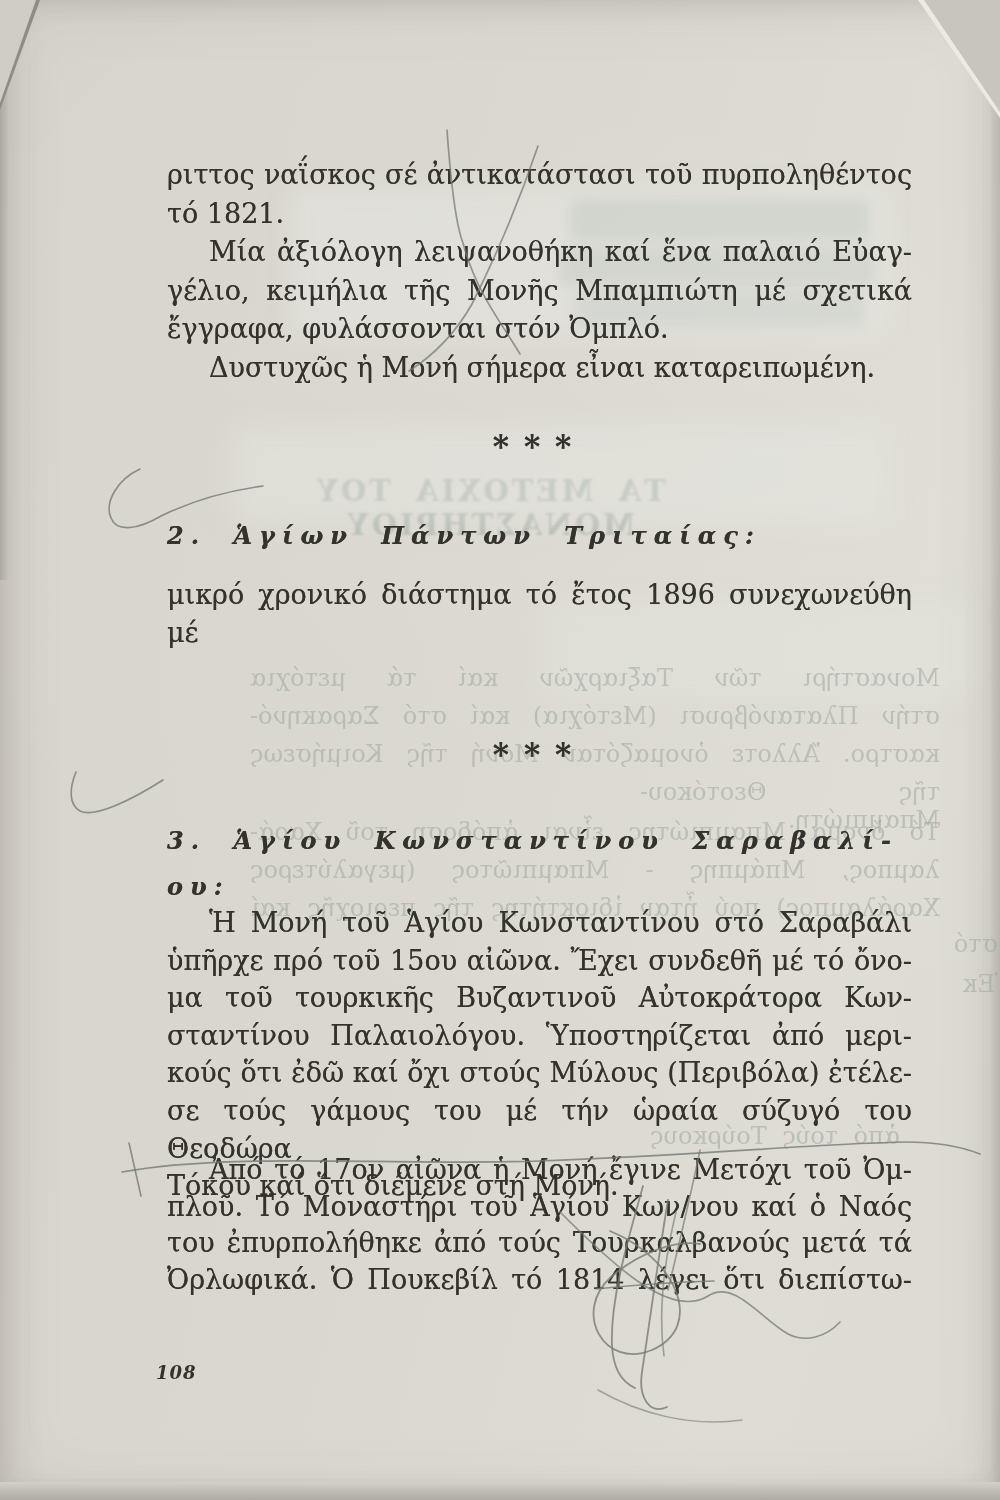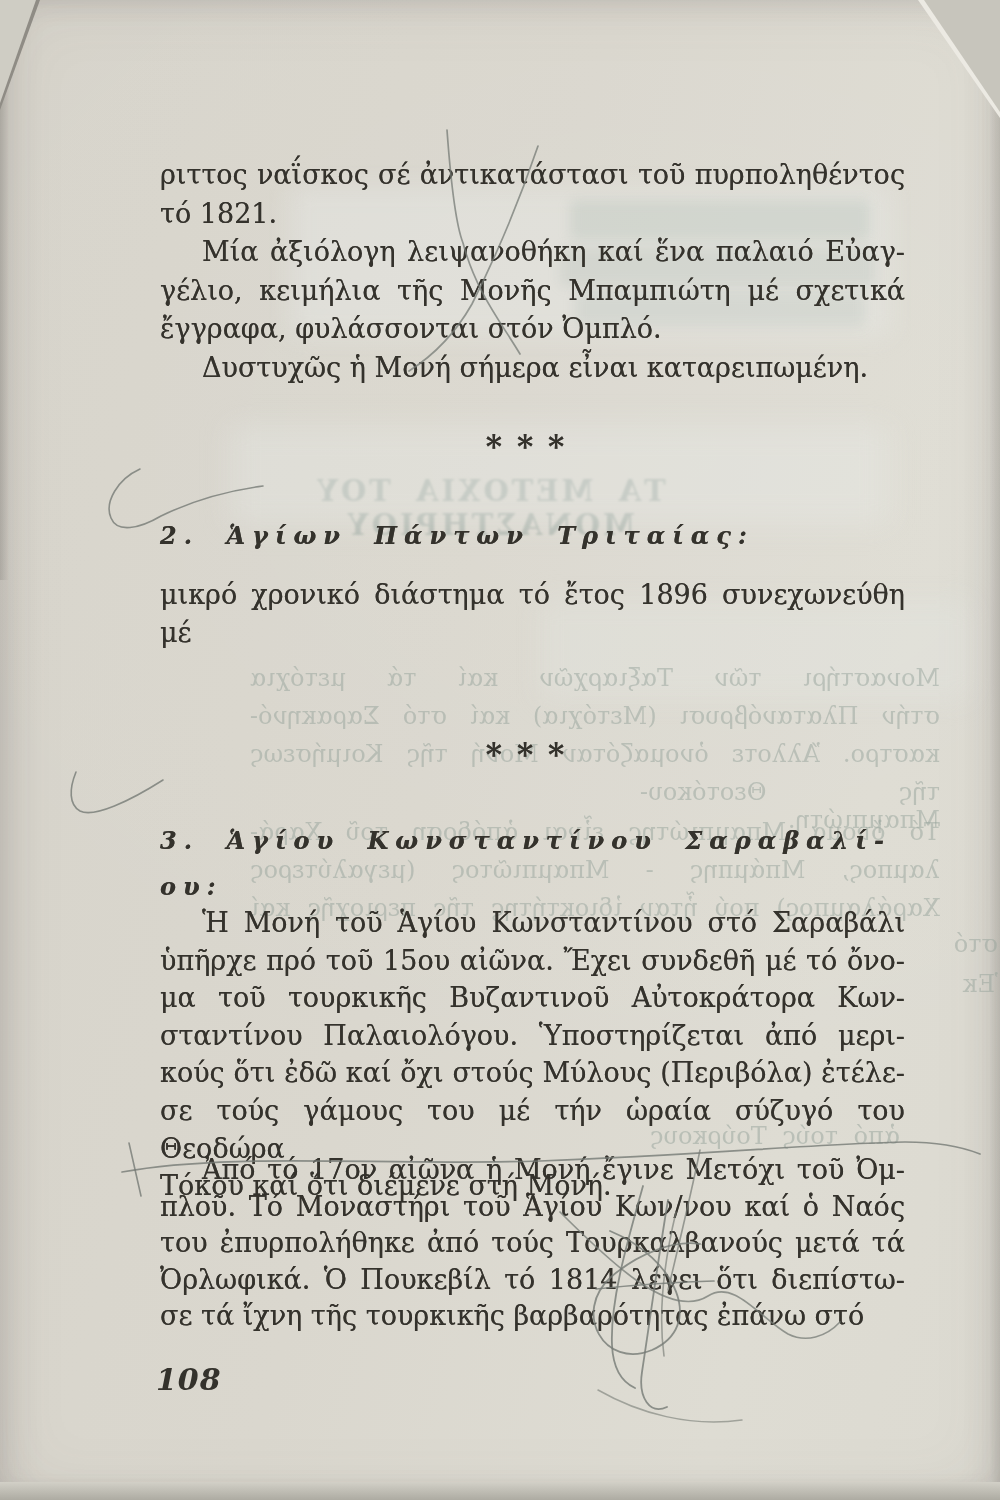--- a/index.html
+++ b/index.html
@@ -24,30 +24,30 @@
     background:linear-gradient(to left,rgba(140,138,130,.22),rgba(140,138,130,0));}
   .bottom-strip{position:absolute;left:0;bottom:0;width:1000px;height:18px;
     background:linear-gradient(to bottom,#d2d0c7,#adaba2);}
   .corner{position:absolute;top:0;}
   .tl-line{left:0;width:46px;height:116px;background:#8f8c85;clip-path:polygon(0 0,40px 0,0 110px);}
   .tl-fill{left:0;width:44px;height:112px;background:#cfcdc4;clip-path:polygon(0 0,36px 0,0 103px);}
   .tr-line{right:0;width:86px;height:122px;background:#eceae3;clip-path:polygon(86px 0,4px 0,86px 118px);}
   .tr-fill{right:0;width:80px;height:116px;background:#c7c5bc;clip-path:polygon(80px 0,4px 0,80px 112px);}
 
   
-  .text-layer{position:absolute;inset:0;z-index:3;}
+  .text-layer{position:absolute;inset:0;z-index:3;margin-left:7px;}
   .block{position:absolute;left:160px;width:745px;color:#34322c;
     font-size:27px;text-shadow:0 0 .4px rgba(45,42,37,.75);}
   .line{text-align:left;}
   .line.j{text-align:justify;text-align-last:justify;}
   .line.ind{text-indent:42px;}
   .block.heading{font-weight:700;font-style:italic;letter-spacing:7px;word-spacing:12px;font-size:24px;}
   .block.separator{text-align:center;font-size:31px;font-weight:700;letter-spacing:15px;}
   .page-number{position:absolute;left:156px;top:1362px;z-index:3;color:#34322c;
-    font-style:italic;font-weight:700;font-size:30px;letter-spacing:1px;}
+    font-style:italic;font-weight:700;font-size:18px;letter-spacing:1px;}
 
   
   .bleed-layer{position:absolute;inset:0;z-index:1;}
   .bleed-line{position:absolute;transform:scaleX(-1);filter:blur(.7px);
     color:#97a49c;opacity:.5;font-size:24px;text-align:justify;text-align-last:justify;}
   .bleed-title{position:absolute;transform:scaleX(-1);filter:blur(.9px);
     color:#93a29b;opacity:.5;font-size:29px;font-weight:700;letter-spacing:3px;word-spacing:9px;
     text-align:center;}
   .bleed-patch{position:absolute;border-radius:6px;}
 
@@ -115,21 +115,20 @@
       <div class="line j">σταντίνου Παλαιολόγου. Ὑποστηρίζεται ἀπό μερι-</div>
       <div class="line j">κούς ὅτι ἐδῶ καί ὄχι στούς Μύλους (Περιβόλα) ἐτέλε-</div>
       <div class="line j">σε τούς γάμους του μέ τήν ὡραία σύζυγό του Θεοδώρα</div>
       <div class="line">Τόκου καί ὅτι διέμενε στή Μονή.</div>
     </div>
     <div class="block para" style="top: 1152px; line-height: 36.6px;">
       <div class="line j ind">Ἀπό τό 17ον αἰῶνα ἡ Μονή ἔγινε Μετόχι τοῦ Ὀμ-</div>
       <div class="line j">πλοῦ. Τό Μοναστήρι τοῦ Ἁγίου Κων/νου καί ὁ Ναός</div>
       <div class="line j">του ἐπυρπολήθηκε ἀπό τούς Τουρκαλβανούς μετά τά</div>
       <div class="line j">Ὀρλωφικά. Ὁ Πουκεβίλ τό 1814 λέγει ὅτι διεπίστω-</div>
-      <div class="line">σε τά ἴχνη τῆς τουρκικῆς βαρβαρότητας ἐπάνω στό</div>
     </div>
   </div>
 
 <div class="page-number">108</div>
 
 <svg class="pen-layer" viewBox="0 0 1000 1500" width="1000" height="1500" xmlns="http://www.w3.org/2000/svg">
     <path d="M447,130 C451,185 456,225 463,243 C476,292 501,322 520,354" fill="none" stroke="#767b75" stroke-width="1.7" stroke-opacity="0.75" stroke-linecap="round"></path>
     <path d="M538,146 C517,208 492,264 472,304 C455,334 431,357 409,371" fill="none" stroke="#767b75" stroke-width="1.7" stroke-opacity="0.75" stroke-linecap="round"></path>
     <path d="M140,469 C118,479 104,502 111,518 C117,533 139,529 161,516 C196,499 233,490 263,486" fill="none" stroke="#767b75" stroke-width="1.6" stroke-opacity="0.8" stroke-linecap="round"></path>
     <path d="M76,772 C69,789 69,805 80,811 C94,818 130,801 163,780" fill="none" stroke="#767b75" stroke-width="1.6" stroke-opacity="0.8" stroke-linecap="round"></path>

